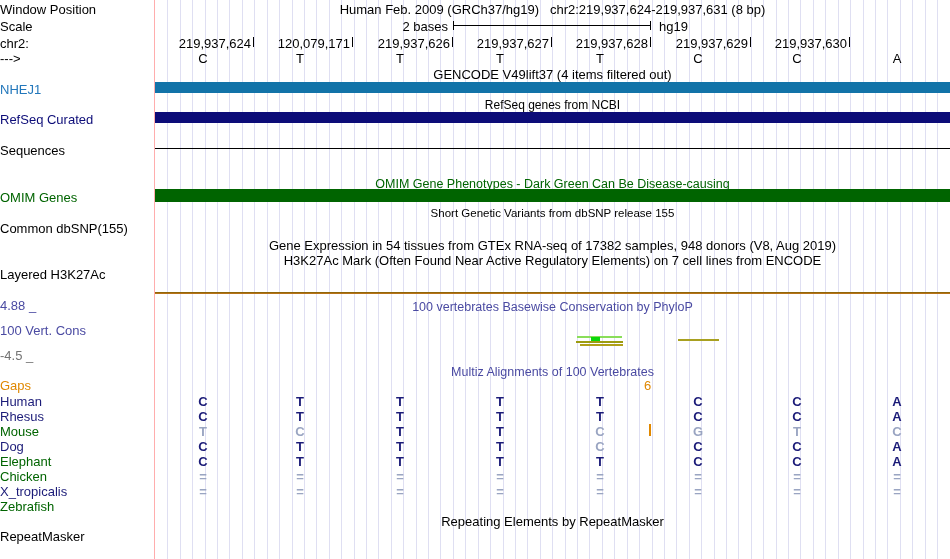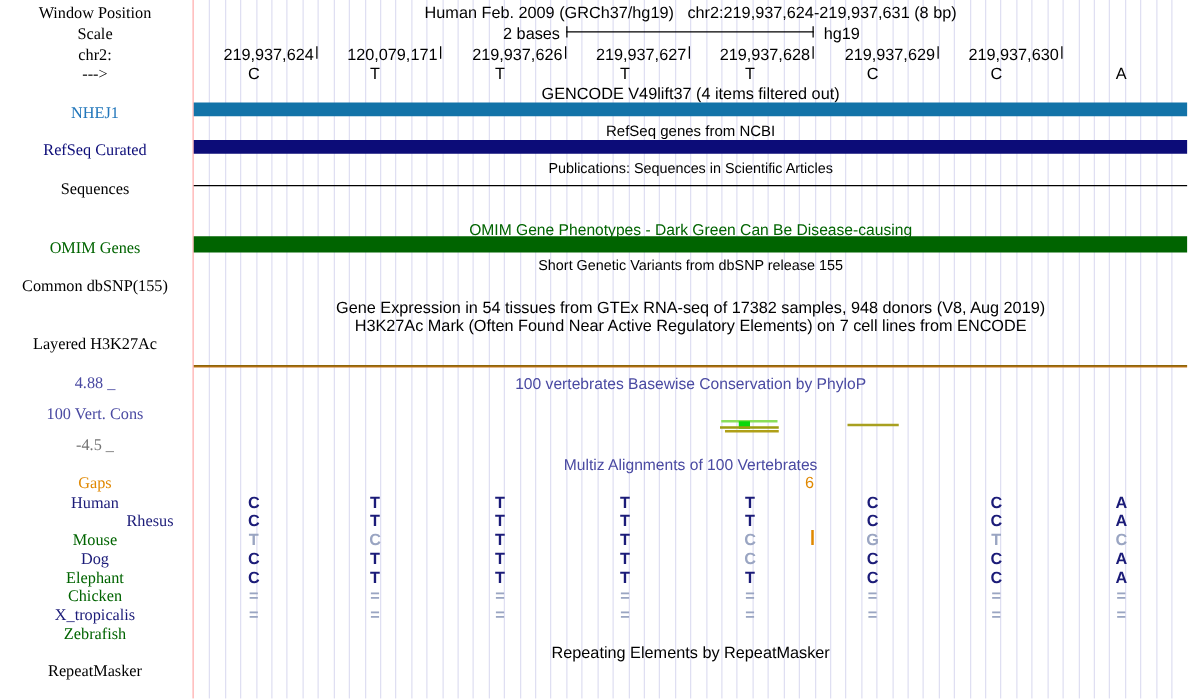--- a/index.html
+++ b/index.html
@@ -1,21 +1,21 @@
 <!DOCTYPE html>
 <html><head>
 <meta charset="utf-8">
 <style>
   html,body{margin:0;padding:0;background:#fff;}
   #browser{
     position:relative;width:950px;height:559px;background:#fff;overflow:hidden;
     font-family:"Liberation Sans","DejaVu Sans",sans-serif;font-size:13px;color:#000;
   }
   .abs{position:absolute;white-space:pre;}
-  .rlabel{position:absolute;left:0;width:152px;text-align:center;white-space:pre;font-family:Liberation Serif, serif;}
+  .rlabel{position:absolute;left:0;width:152px;text-align:left;white-space:pre;}
   .ctitle{position:absolute;left:155px;width:795px;text-align:center;white-space:pre;}
   .gridline{position:absolute;top:0;width:1px;height:559px;}
   .bar{position:absolute;left:155px;width:795px;}
   .tick{position:absolute;width:1px;background:#000;}
   .basechar{position:absolute;transform:translateX(-50%);}
   .alnchar{position:absolute;transform:translateX(-50%);font-weight:bold;}
   .coordnum{position:absolute;width:93px;text-align:right;white-space:pre;}
   .mark{position:absolute;}
 </style>
 </head>
@@ -132,21 +132,20 @@
     </div>
 
   <div class="ctitle" style="top:67px;">GENCODE V49lift37 (4 items filtered out)</div>
   <div class="rlabel" id="nhej1-label" style="top: 82px; color: rgb(34, 119, 187);">NHEJ1</div>
   <div class="bar" id="nhej1-bar" style="top: 82px; height: 11px; background: rgb(18, 115, 168);"></div>
 
   <div class="ctitle" style="top:98px;font-size:12px;">RefSeq genes from NCBI</div>
   <div class="rlabel" id="refseq-label" style="top: 112px; color: rgb(12, 12, 120);">RefSeq Curated</div>
   <div class="bar" id="refseq-bar" style="top: 112px; height: 11px; background: rgb(12, 12, 120);"></div>
 
-  <div class="ctitle" style="top:129px;font-size:11.5px;">Publications: Sequences in Scientific Articles</div>
   <div class="rlabel" style="top:143px;">Sequences</div>
   <div class="bar" style="top:148px;height:1px;background:#000;"></div>
 
   <div class="ctitle" id="omim-title" style="top: 177px; font-size: 12.5px; color: rgb(0, 100, 0);">OMIM Gene Phenotypes - Dark Green Can Be Disease-causing</div>
   <div class="rlabel" id="omim-label" style="top: 190px; color: rgb(0, 100, 0);">OMIM Genes</div>
   <div class="bar" id="omim-bar" style="top: 189px; height: 13px; background: rgb(0, 100, 0);"></div>
 
   <div class="ctitle" style="top:207px;font-size:11.5px;">Short Genetic Variants from dbSNP release 155</div>
   <div class="rlabel" style="top:221px;">Common dbSNP(155)</div>
 
@@ -173,21 +172,21 @@
   <div id="alignment">
       <div class="rlabel" style="top: 394px; color: rgb(27, 27, 120);">Human</div>
       <span class="alnchar" style="left: 203px; top: 394px; color: rgb(27, 27, 120);">C</span>
       <span class="alnchar" style="left: 300px; top: 394px; color: rgb(27, 27, 120);">T</span>
       <span class="alnchar" style="left: 400px; top: 394px; color: rgb(27, 27, 120);">T</span>
       <span class="alnchar" style="left: 500px; top: 394px; color: rgb(27, 27, 120);">T</span>
       <span class="alnchar" style="left: 600px; top: 394px; color: rgb(27, 27, 120);">T</span>
       <span class="alnchar" style="left: 698px; top: 394px; color: rgb(27, 27, 120);">C</span>
       <span class="alnchar" style="left: 797px; top: 394px; color: rgb(27, 27, 120);">C</span>
       <span class="alnchar" style="left: 897px; top: 394px; color: rgb(27, 27, 120);">A</span>
-      <div class="rlabel" style="top: 409px; color: rgb(27, 27, 120); margin-left: 44px;">Rhesus</div>
+      <div class="rlabel" style="top: 409px; color: rgb(27, 27, 120);">Rhesus</div>
       <span class="alnchar" style="left: 203px; top: 409px; color: rgb(27, 27, 120);">C</span>
       <span class="alnchar" style="left: 300px; top: 409px; color: rgb(27, 27, 120);">T</span>
       <span class="alnchar" style="left: 400px; top: 409px; color: rgb(27, 27, 120);">T</span>
       <span class="alnchar" style="left: 500px; top: 409px; color: rgb(27, 27, 120);">T</span>
       <span class="alnchar" style="left: 600px; top: 409px; color: rgb(27, 27, 120);">T</span>
       <span class="alnchar" style="left: 698px; top: 409px; color: rgb(27, 27, 120);">C</span>
       <span class="alnchar" style="left: 797px; top: 409px; color: rgb(27, 27, 120);">C</span>
       <span class="alnchar" style="left: 897px; top: 409px; color: rgb(27, 27, 120);">A</span>
       <div class="rlabel" style="top: 424px; color: rgb(0, 100, 0);">Mouse</div>
       <span class="alnchar" style="left: 203px; top: 424px; color: rgb(154, 165, 194);">T</span>

